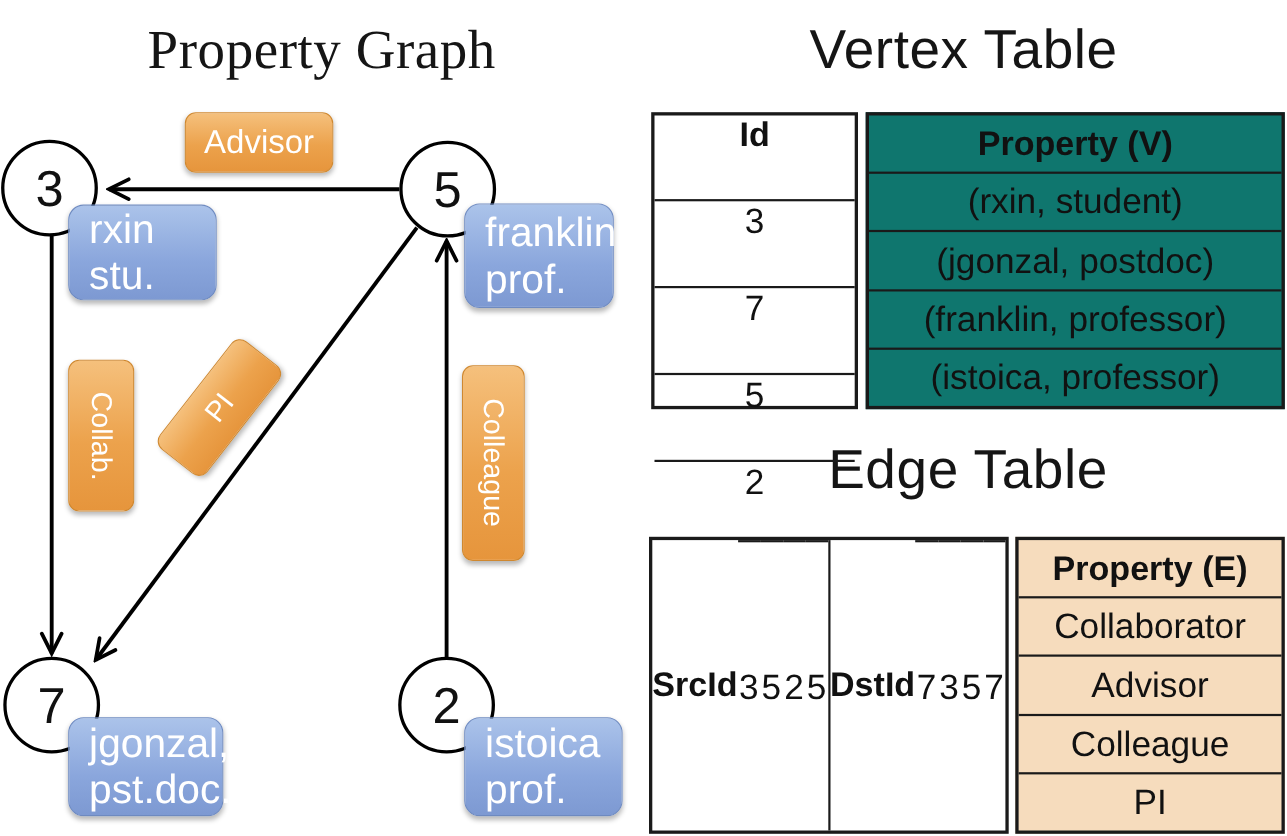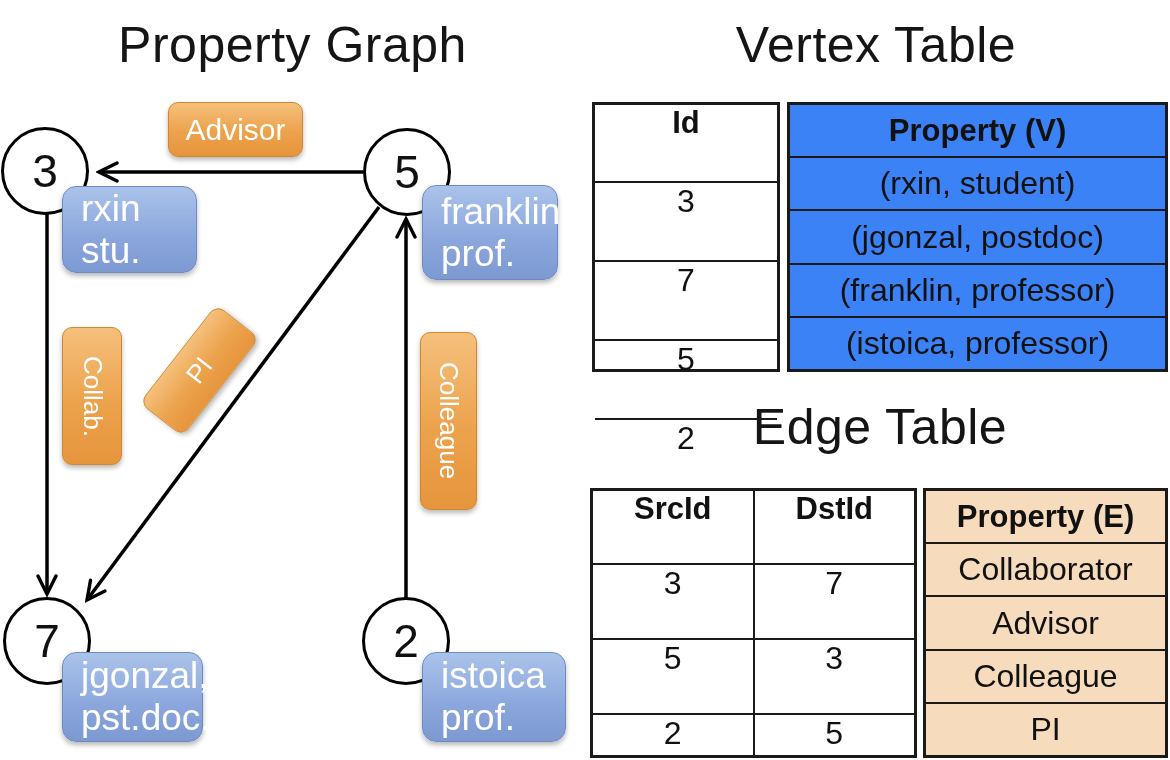--- a/index.html
+++ b/index.html
@@ -2,21 +2,21 @@
 <html><head>
 <meta charset="utf-8">
 <style>
   html,body{margin:0;padding:0;background:#fff;}
   body{width:1170px;height:760px;position:relative;overflow:hidden;
        font-family:"Liberation Sans","DejaVu Sans",sans-serif;color:#111;}
 
   
   .big-title{position:absolute;text-align:center;font-size:50px;font-weight:300;
              letter-spacing:.5px;color:#151515;white-space:nowrap;}
-  #pg-title{left:0;top:16px;width:585px;}
+  #pg-title{left:0;top:16px;width:585px;font-family:Liberation Serif, serif;}
   #vt-title{left:588px;top:16px;width:576px;}
   #et-title{left:592px;top:398px;width:576px;}
 
   
   #edges{position:absolute;left:0;top:0;}
 
   
   .node{position:absolute;width:88px;height:88px;border:3.5px solid #000;
         border-radius:50%;background:#fff;box-sizing:border-box;
         display:flex;align-items:center;justify-content:center;
@@ -54,25 +54,25 @@
 
   
   .ttable{position:absolute;border:3px solid #1a1a1a;box-sizing:border-box;
           display:flex;flex-direction:column;background:#fff;}
   .ttable .cell{flex:1;display:flex;align-items:center;justify-content:center;
                 font-size:32px;font-weight:300;box-sizing:border-box;}
   .ttable .cell + .cell{border-top:2px solid #1a1a1a;}
   .ttable .header{font-weight:bold;font-size:31px;}
 
   #vt-id{left:592px;top:102px;width:188px;height:270px;gap:40px;}
-  #vt-prop{left:787px;top:102px;width:381px;height:270px;background:#3b82f6;}
+  #vt-prop{left:787px;top:102px;width:381px;height:270px;background:#0f766e;}
 
   .twocol{position:absolute;border:3px solid #1a1a1a;box-sizing:border-box;
           display:flex;background:#fff;}
-  .twocol .col{flex:1;display:flex;flex-direction:column;gap:36px;}
+  .twocol .col{flex:1;display:flex;flex-direction:row;}
   .twocol .col + .col{border-left:2px solid #1a1a1a;}
   .twocol .cell{flex:1;display:flex;align-items:center;justify-content:center;
                 font-size:32px;font-weight:300;box-sizing:border-box;}
   .twocol .cell + .cell{border-top:2px solid #1a1a1a;}
   .twocol .header{font-weight:bold;font-size:31px;}
 
   #et-srcdst{left:590px;top:488px;width:327px;height:270px;}
   #et-prop{left:923px;top:488px;width:245px;height:270px;background:#f6dcbd;}
 </style>
 </head>

